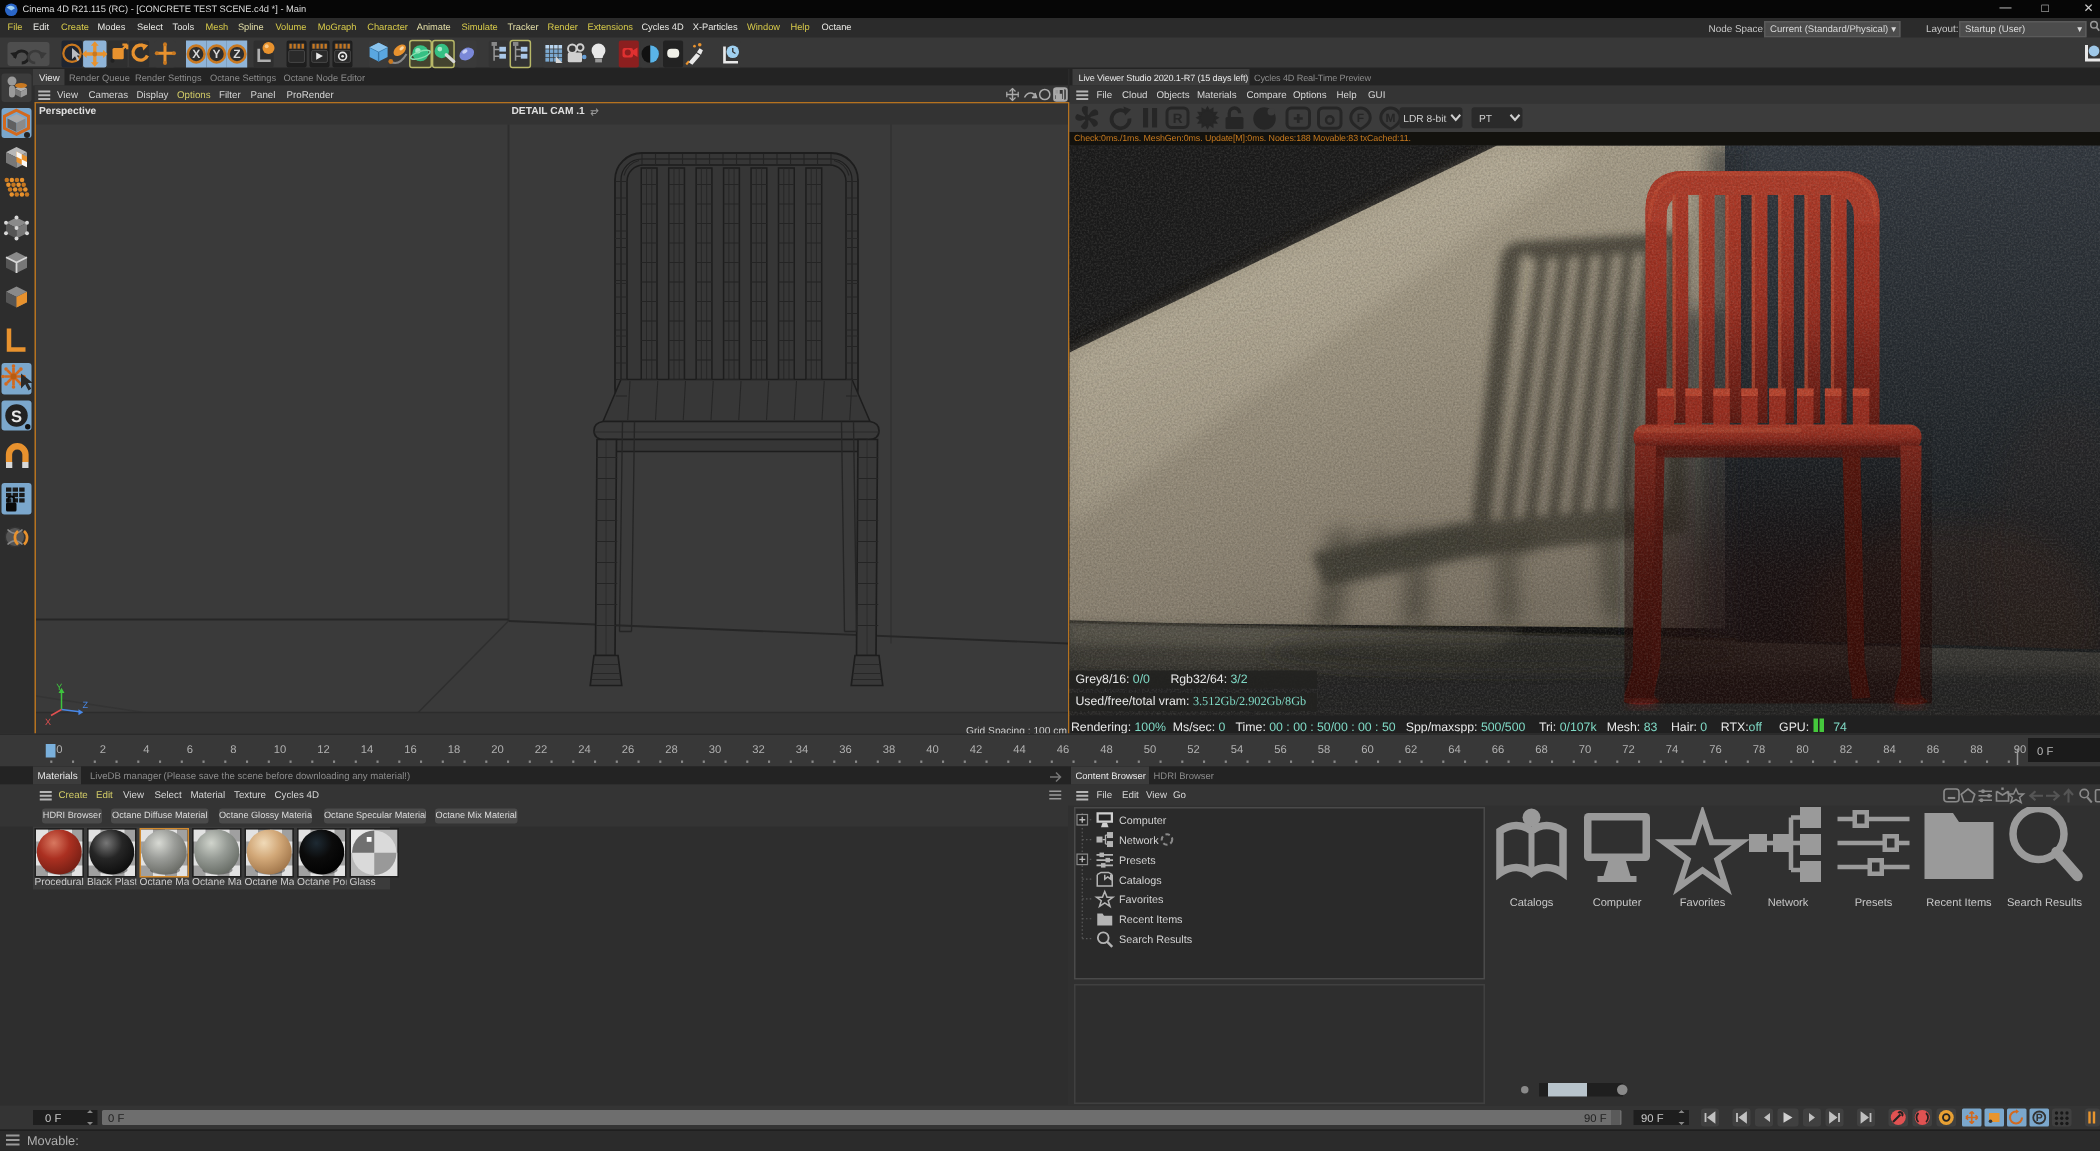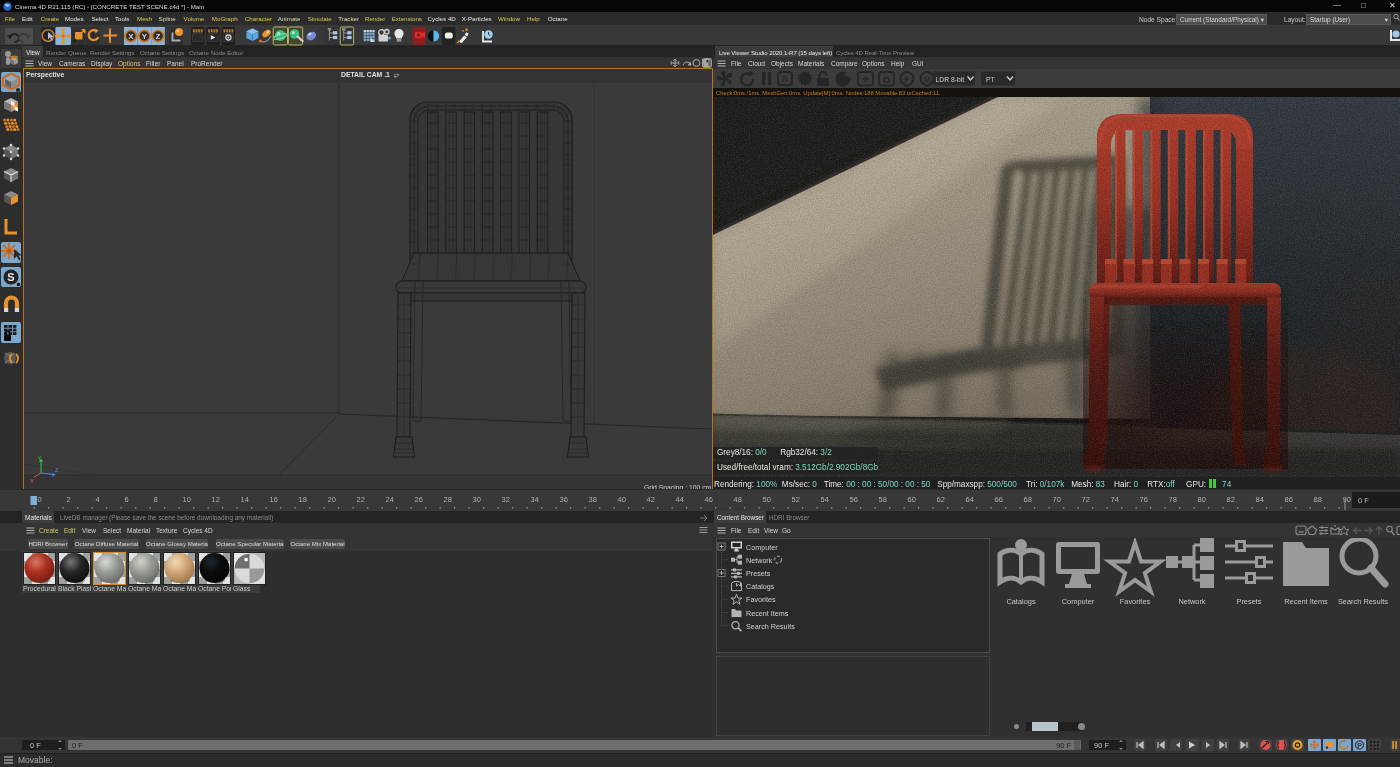--- a/index.html
+++ b/index.html
@@ -754,21 +754,21 @@
       </g>
       <linearGradient></linearGradient>
       <rect x="370" y="17" width="205" height="355" fill="url(#rg_shade)"></rect>
       <rect x="372" y="370" width="20" height="5" fill="#6e241a" opacity="0.5" filter="url(#blur3)"></rect>
       <rect x="550" y="370" width="20" height="5" fill="#5e1f15" opacity="0.5" filter="url(#blur3)"></rect>
       <rect x="0" y="0" width="687" height="380" filter="url(#noiseD)" opacity="0.12"></rect>
       <rect x="0" y="0" width="687" height="380" filter="url(#noiseL)" opacity="0.1"></rect>
     </svg>
 
   <div class="abs txt" style="left:713px;top:447px;width:165px;background:rgba(34,34,32,0.9);font-size:8.2px;color:#e8e8e8;padding:1px 4px 2px 4px;">Grey8/16: <span style="color:#7fd8c4;">0/0</span>&nbsp;&nbsp;&nbsp;&nbsp;&nbsp;&nbsp;Rgb32/64: <span style="color:#7fd8c4;">3/2</span></div>
-  <div class="abs txt" style="left:713px;top:461.5px;width:165px;background:rgba(34,34,32,0.9);font-size:8.2px;color:#e8e8e8;padding:1px 4px 2px 4px;">Used/free/total vram: <span style="color:#7fd8c4;">3.512Gb/2.902Gb/8Gb</span></div>
+  <div class="abs txt" style="left:713px;top:461.5px;width:165px;background:rgba(34,34,32,0.9);font-size:8.2px;color:#e8e8e8;padding:1px 4px 2px 4px;">Used/free/total vram: <span style="color:#7fd8c4;font-family:Liberation Serif, serif;">3.512Gb/2.902Gb/8Gb</span></div>
   <div class="abs" style="left:713px;top:476.5px;width:687px;height:13.5px;background:#202020;"></div>
   <div class="abs txt" style="left:714px;top:478.5px;font-size:8.2px;color:#e8e8e8;">Rendering: <span style="color:#7fd8c4;">100%</span>&nbsp;&nbsp;Ms/sec: <span style="color:#7fd8c4;">0</span>&nbsp;&nbsp;&nbsp;Time: <span style="color:#7fd8c4;">00 : 00 : 50/00 : 00 : 50</span>&nbsp;&nbsp;&nbsp;Spp/maxspp: <span style="color:#7fd8c4;">500/500</span>&nbsp;&nbsp;&nbsp;&nbsp;Tri: <span style="color:#7fd8c4;">0/107k</span>&nbsp;&nbsp;&nbsp;Mesh: <span style="color:#7fd8c4;">83</span>&nbsp;&nbsp;&nbsp;&nbsp;Hair: <span style="color:#7fd8c4;">0</span>&nbsp;&nbsp;&nbsp;&nbsp;RTX:<span style="color:#7fd8c4;">off</span>&nbsp;&nbsp;&nbsp;&nbsp;&nbsp;GPU:<span style="display:inline-block;width:3px;height:9px;background:#45c83c;margin:0 1px 0 3px;vertical-align:-1px;"></span><span style="display:inline-block;width:3px;height:9px;background:#45c83c;margin-right:6px;vertical-align:-1px;"></span><span style="color:#7fd8c4;">74</span></div>
 
   <div class="abs" style="left:0;top:489px;width:1400px;height:22px;background:#383838;border-top:1px solid #2a2a2a;"></div>
   <svg id="ruler" class="abs" style="left:0;top:489px;" width="1400" height="22" viewBox="0 0 1400 22">
       <rect x="30.5" y="7" width="6.5" height="9" fill="#7ab0dc"></rect>
       <text x="37.5" y="13" font-size="7.5" fill="#b0b0b0" font-family="Liberation Sans">0</text>
       <rect x="33.5" y="18" width="1.4" height="1.6" fill="#8a8a8a"></rect>
       <rect x="48" y="18" width="1.4" height="1.6" fill="#8a8a8a"></rect>
       <text x="66.5" y="13" font-size="7.5" fill="#b0b0b0" font-family="Liberation Sans">2</text>

